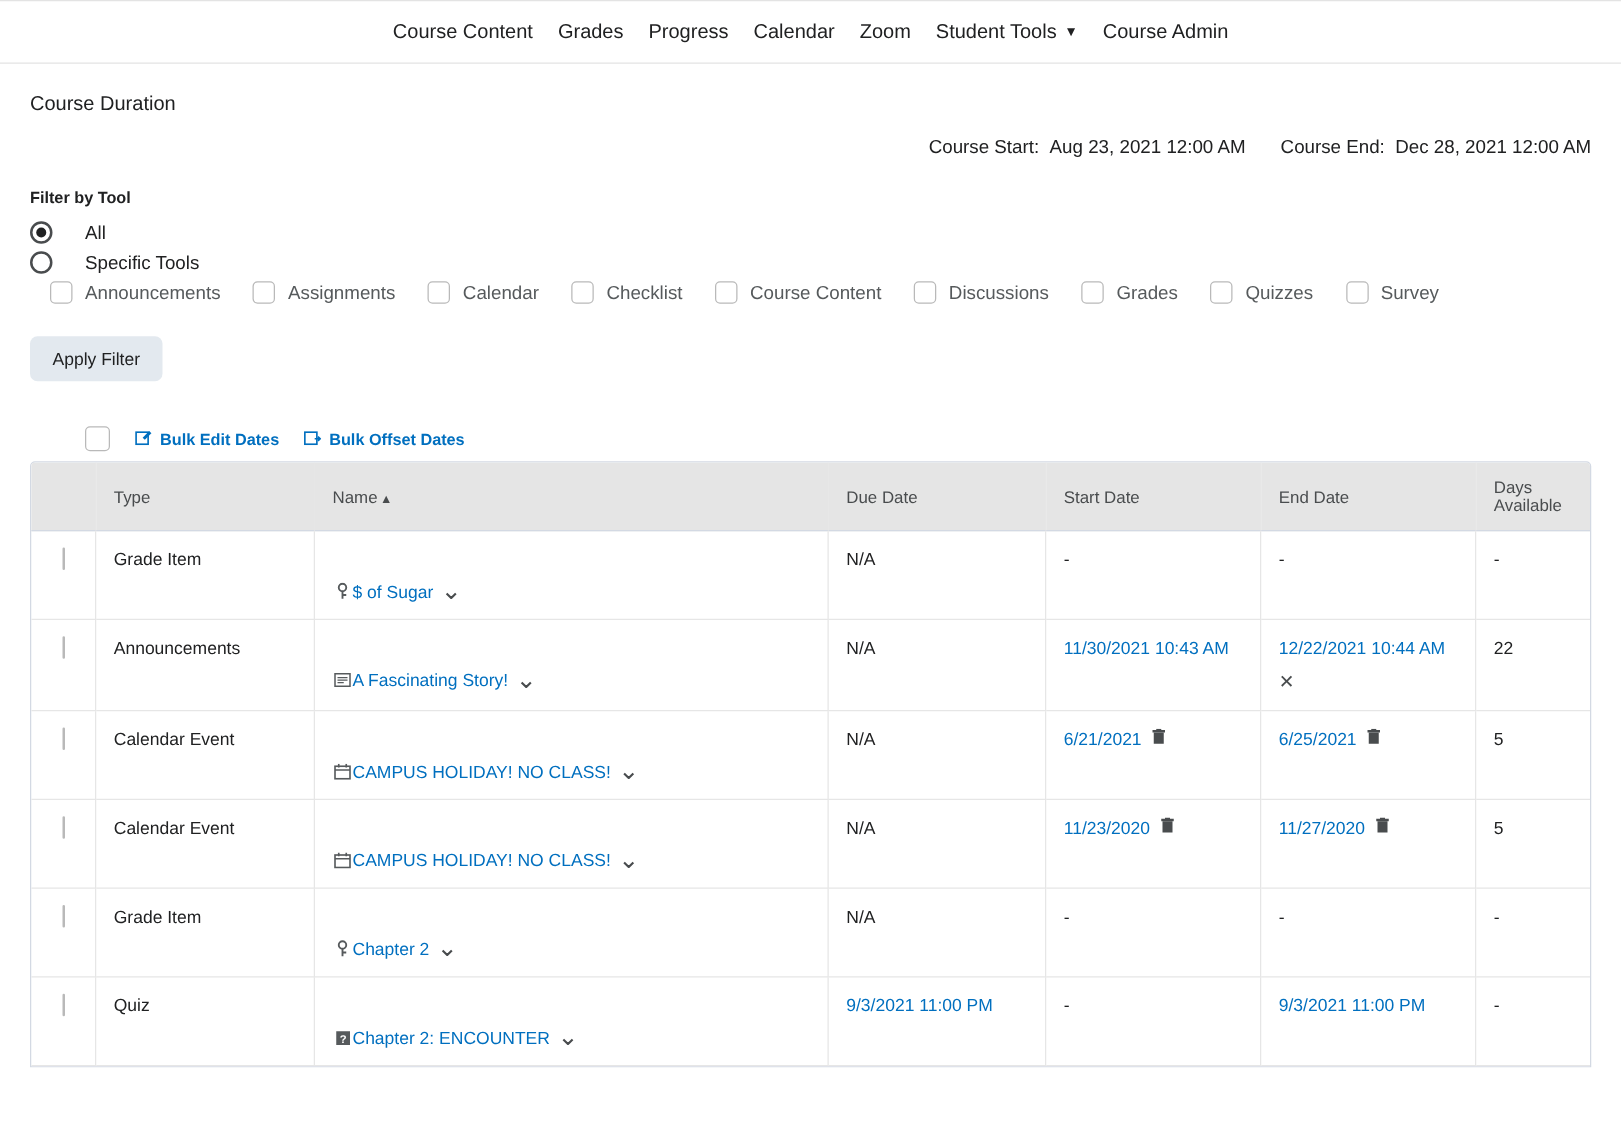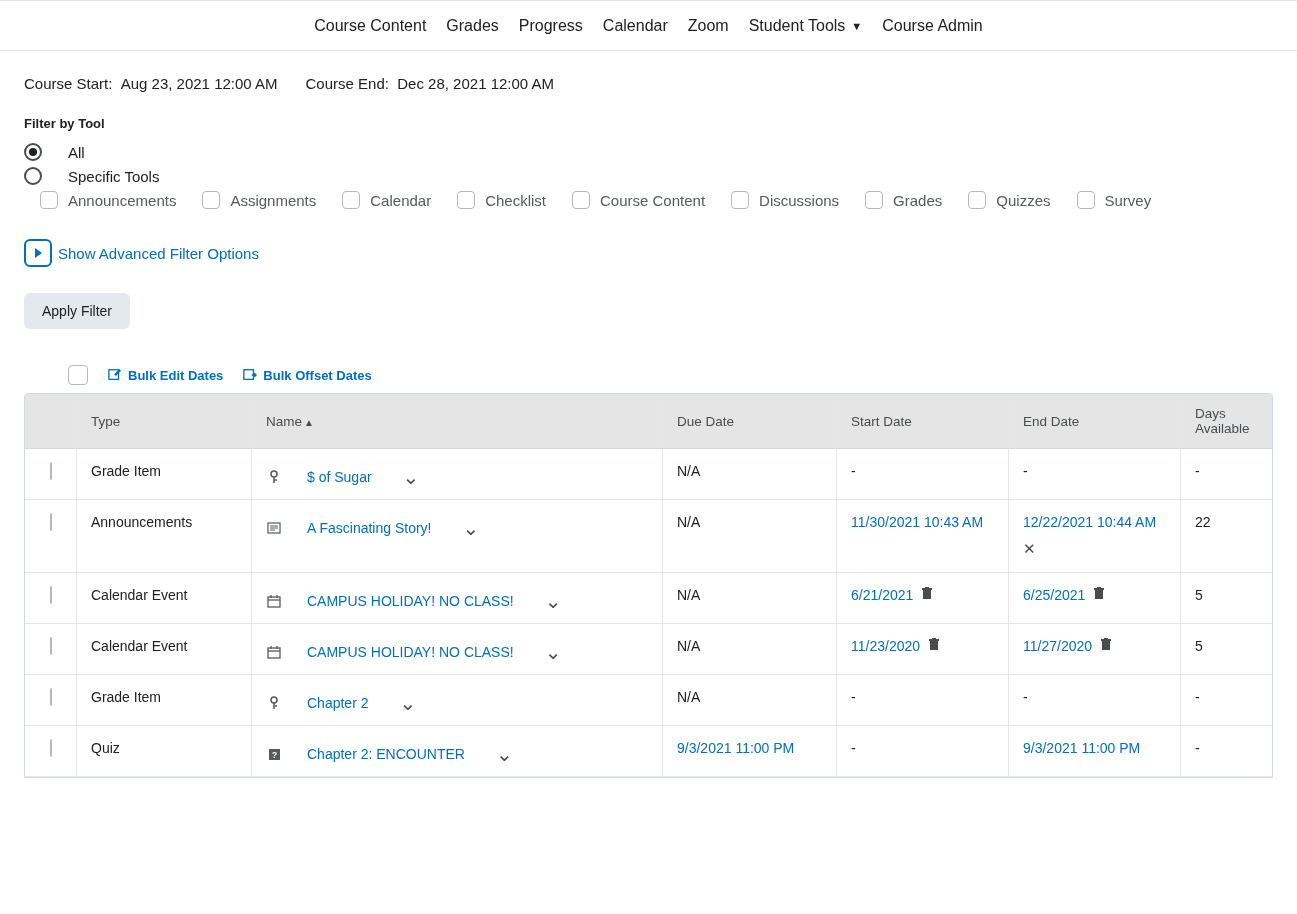--- a/index.html
+++ b/index.html
@@ -33,21 +33,21 @@
   font-size: 34px;
   font-weight: 400;
   margin-bottom: 34px;
   color: #202122;
 }
 .section-heading {
   font-size: 16px;
   color: #202122;
   margin-bottom: 16px;
 }
-.duration-line { font-size: 15px; margin-bottom: 10px; display:flex; gap: 28px;}
+.duration-line { font-size: 15px; margin-bottom: 10px; display:flex; gap: 28px; justify-content: flex-end;}
 .filter-heading {
   font-size: 13px;
   font-weight: 700;
   margin-top: 24px;
   margin-bottom: 12px;
 }
 .radio-row {
   display: flex;
   align-items: center;
   gap: 26px;
@@ -173,23 +173,24 @@
 table.data th:last-child, table.data td:last-child { border-right: none; }
 .col-check { width: 52px; text-align:center; padding-top:12px;}
 .col-type { width: 175px; }
 .col-name { width: 411px; }
 .col-due { width: 174px; }
 .col-start { width: 172px; }
 .col-end { width: 172px; }
 .name-cell {
   display:flex;
   align-items:center;
-  gap: 25px;
+  gap: 0;
   color:#006fbf;
   padding-top: 6px;
+  margin-top: 20px;
 }
 .name-text { cursor:pointer; }
 .chev-d {
   font-size: 12px;
   color: #494c4e;
   margin-left: 6px;
   cursor:pointer;
 }
 .date-link { color:#006fbf; cursor:pointer; }
 .trash-icon, .x-icon { display:inline-block; margin-left:8px; color:#494c4e; cursor:pointer; font-size:14px;}
@@ -208,20 +209,21 @@
       <span class="nav-link">Progress</span>
       <span class="nav-link">Calendar</span>
       <span class="nav-link">Zoom</span>
       <span class="nav-link">Student Tools <span class="chev-n">▼</span></span>
       <span class="nav-link">Course Admin</span>
     </div>
 </nav>
 
 <div class="page">
 
+  <div class="section-heading">Course Duration</div>
 
   <div class="duration-line">
     <div>
       <span>Course Start:</span>&nbsp;&nbsp;<span>Aug 23, 2021 12:00 AM</span>
     </div>
     <div>
       <span>Course End:</span>&nbsp;&nbsp;<span>Dec 28, 2021 12:00 AM</span>
     </div>
   </div>
 
@@ -268,26 +270,20 @@
       <div class="check-item">
         <span class="cb"></span>
         <span>Quizzes</span>
       </div>
       <div class="check-item">
         <span class="cb"></span>
         <span>Survey</span>
       </div>
     </div>
 
-  <div class="adv-filter">
-    <span class="adv-box">
-        <span class="adv-tri"></span>
-      </span>
-    <span class="adv-link">Show Advanced Filter Options</span>
-  </div>
 
   <button class="apply-btn">Apply Filter</button>
 
   <div class="bulk-row">
     <span class="cb big"></span>
     <span class="bulk-link">
       <svg class="bulk-icon" viewBox="0 0 16 16">
           <rect x="1" y="2" width="11" height="11" fill="none" stroke="#006fbf" stroke-width="1.5"></rect>
           <path d="M9 9 L15 3 L13 1 L7 7 Z" fill="#006fbf"></path>
         </svg>

